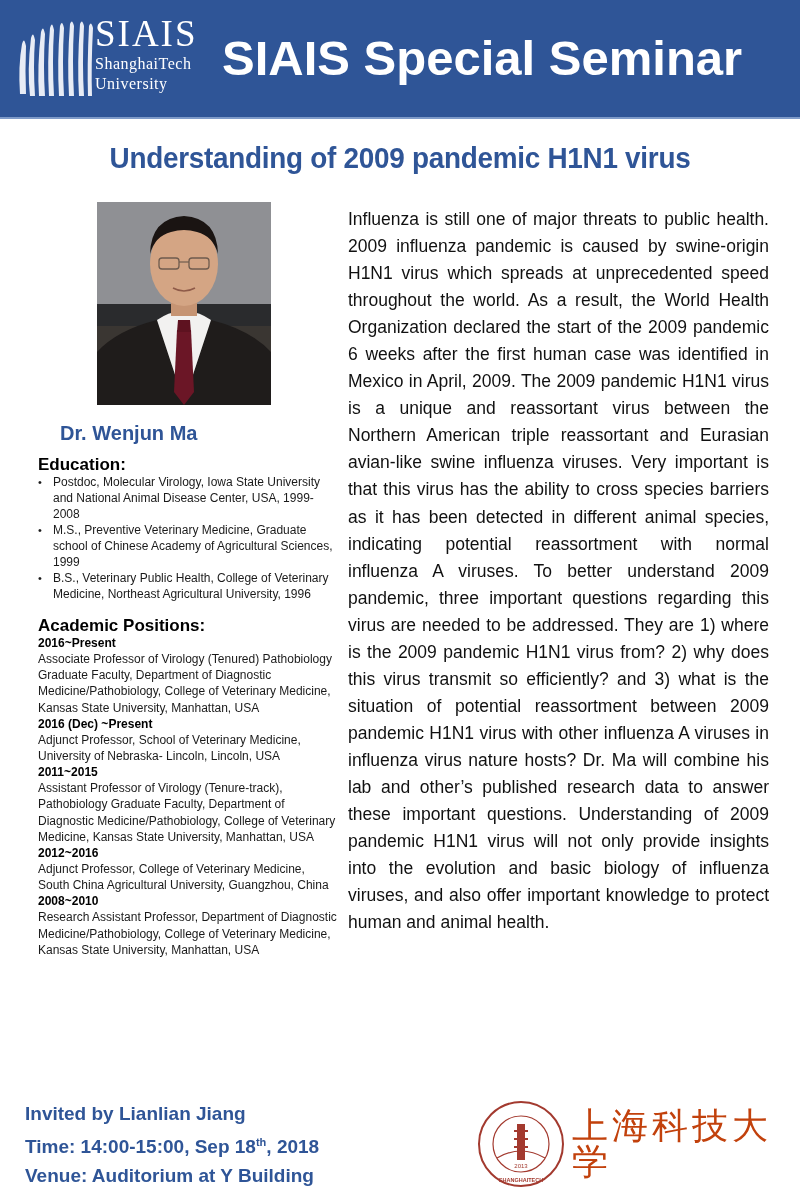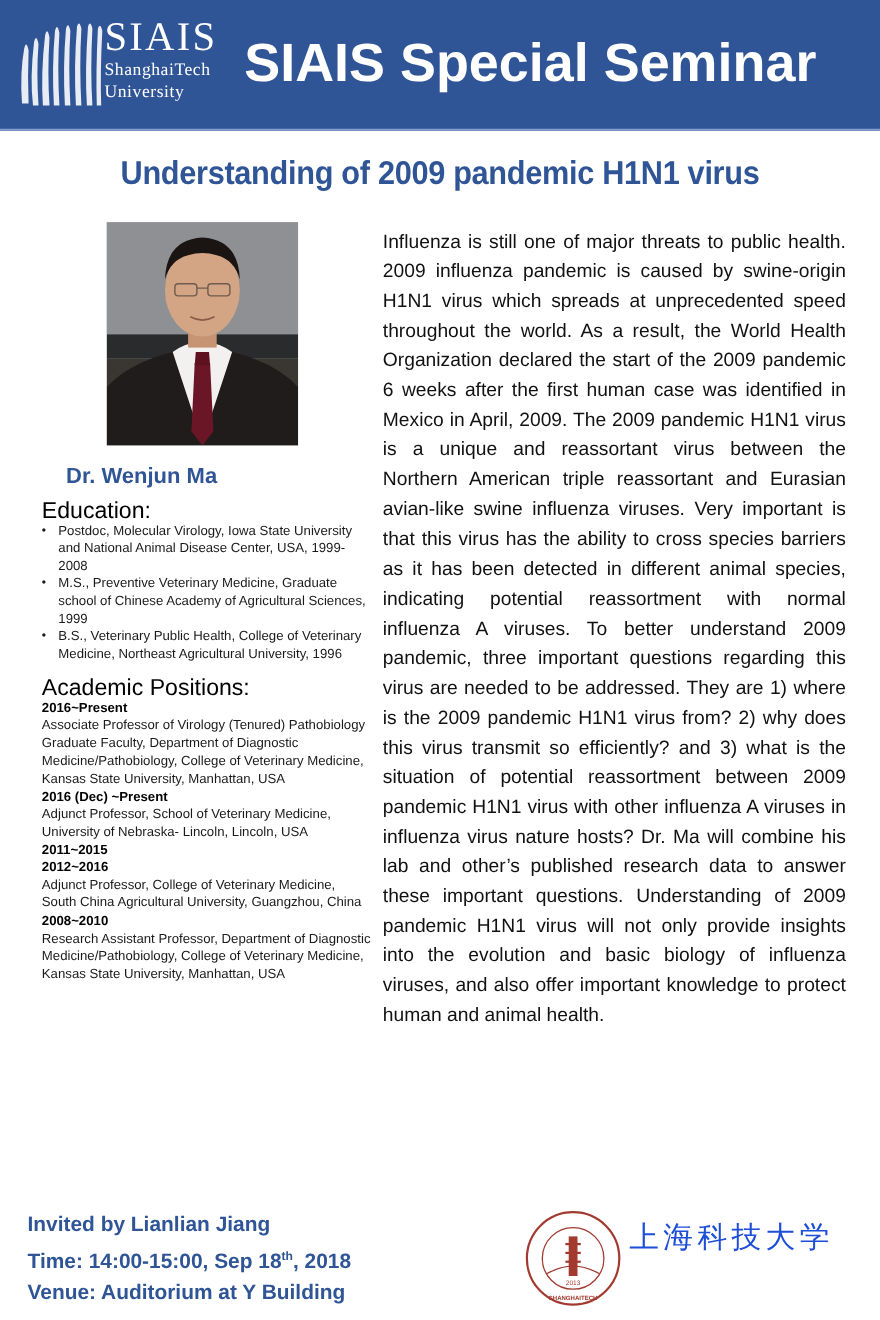--- a/index.html
+++ b/index.html
@@ -7,32 +7,32 @@
   .header { position:absolute; left:0; top:0; width:800px; height:117px; background:#2f5597; border-bottom:2px solid #7f9bc9; }
   .logo { position:absolute; left:14px; top:16px; width:84px; height:84px; }
   .logo-text { position:absolute; left:95px; top:14px; color:#fff; font-family:"Liberation Serif", serif; }
   .logo-siais { font-size:37px; letter-spacing:2px; line-height:40px; }
   .logo-sub { font-size:16px; line-height:20px; letter-spacing:0.5px; }
   .header-title { position:absolute; left:222px; top:30px; color:#fff; font-size:49px; font-weight:bold; line-height:56px; white-space:nowrap; }
   .talk-title { position:absolute; left:0; width:800px; top:136px; text-align:center; color:#2f5597; font-size:30px; font-weight:bold; line-height:44px; letter-spacing:-0.3px; transform:scaleX(0.93); }
   .photo { position:absolute; left:97px; top:202px; width:174px; height:203px; overflow:hidden; background:#8e8f93; }
   .speaker-name { position:absolute; left:60px; width:250px; top:420px; text-align:left; color:#2f5597; font-size:20px; font-weight:bold; line-height:26px; }
   .left-col { position:absolute; left:38px; top:456px; width:300px; font-size:12px; line-height:16px; color:#1a1a1a; }
-  .sec-h { font-size:21px; font-weight:normal; line-height:18px; color:#000; margin:0; }
+  .sec-h { font-size:17px; font-weight:bold; line-height:18px; color:#000; margin:0; }
   ul.edu { list-style:none; margin:0; padding:0; }
   ul.edu li { position:relative; padding-left:15px; margin:0; }
   ul.edu li::before { content:"\2022"; position:absolute; left:0; top:0; font-size:11px; }
   .positions { margin-top:15px; }
   .pos-period { font-weight:bold; font-size:12px; line-height:16px; color:#000; }
   .pos-desc { font-size:12px; line-height:16.2px; }
   .abstract { position:absolute; left:348px; top:206px; width:421px; font-size:17.5px; line-height:27.05px; text-align:justify; color:#111; }
   .footer-info { position:absolute; left:25px; top:1099px; color:#2f5597; font-size:19px; font-weight:bold; line-height:29px; }
   .footer-info sup { font-size:11px; }
   .uni-logo { position:absolute; left:477px; top:1100px; width:88px; height:88px; }
-  .uni-cn { position:absolute; left:572px; top:1108px; color:#1d4ed8; font-size:27px; letter-spacing:4px; line-height:36px; font-family:"DejaVu Sans", sans-serif; }
+  .uni-cn { position:absolute; left:572px; top:1108px; color:#c2410c; font-size:36px; letter-spacing:4px; line-height:36px; font-family:"DejaVu Sans", sans-serif; }
   .uni-en { position:absolute; left:572px; top:1198px; color:#a33a2f; font-size:17px; line-height:22px; }
 </style>
 </head>
 <body>
 
 <div class="header">
   <svg class="logo" viewBox="0 0 84 84">
     <g fill="#e8ecf5">
       <path d="M6 78 Q4 50 8 28 Q10 20 12 30 Q11 55 12 78 Z"></path>
       <path d="M16 80 Q13 55 17 22 Q19 14 21 24 Q19 50 21 80 Z"></path>
@@ -91,20 +91,21 @@
     <li>B.S., Veterinary Public Health, College of Veterinary Medicine, Northeast Agricultural University, 1996</li>
   </ul>
 
   <div class="positions">
     <div class="sec-h">Academic Positions:</div>
     <div class="pos-period">2016~Present</div>
     <div class="pos-desc">Associate Professor of Virology (Tenured) Pathobiology Graduate Faculty, Department of Diagnostic Medicine/Pathobiology, College of Veterinary Medicine, Kansas State University, Manhattan, USA</div>
     <div class="pos-period">2016 (Dec) ~Present</div>
     <div class="pos-desc">Adjunct Professor, School of Veterinary Medicine, University of Nebraska- Lincoln, Lincoln, USA</div>
     <div class="pos-period">2011~2015</div>
+    <div class="pos-desc">Assistant Professor of Virology (Tenure-track), Pathobiology Graduate Faculty, Department of Diagnostic Medicine/Pathobiology, College of Veterinary Medicine, Kansas State University, Manhattan, USA</div>
     <div class="pos-period">2012~2016</div>
     <div class="pos-desc">Adjunct Professor, College of Veterinary Medicine, South China Agricultural University, Guangzhou, China</div>
     <div class="pos-period">2008~2010</div>
     <div class="pos-desc">Research Assistant Professor, Department of Diagnostic Medicine/Pathobiology, College of Veterinary Medicine, Kansas State University, Manhattan, USA</div>
   </div>
 </div>
 
 <div class="abstract">Influenza is still one of major threats to public health. 2009 influenza pandemic is caused by swine-origin H1N1 virus which spreads at unprecedented speed throughout the world. As a result, the World Health Organization declared the start of the 2009 pandemic 6 weeks after the first human case was identified in Mexico in April, 2009. The 2009 pandemic H1N1 virus is a unique and reassortant virus between the Northern American triple reassortant and Eurasian avian-like swine influenza viruses. Very important is that this virus has the ability to cross species barriers as it has been detected in different animal species, indicating potential reassortment with normal influenza A viruses. To better understand 2009 pandemic, three important questions regarding this virus are needed to be addressed. They are 1) where is the 2009 pandemic H1N1 virus from? 2) why does this virus transmit so efficiently? and 3) what is the situation of potential reassortment between 2009 pandemic H1N1 virus with other influenza A viruses in influenza virus nature hosts? Dr. Ma will combine his lab and other’s published research data to answer these important questions. Understanding of 2009 pandemic H1N1 virus will not only provide insights into the evolution and basic biology of influenza viruses, and also offer important knowledge to protect human and animal health.</div>
 
 <div class="footer-info">

